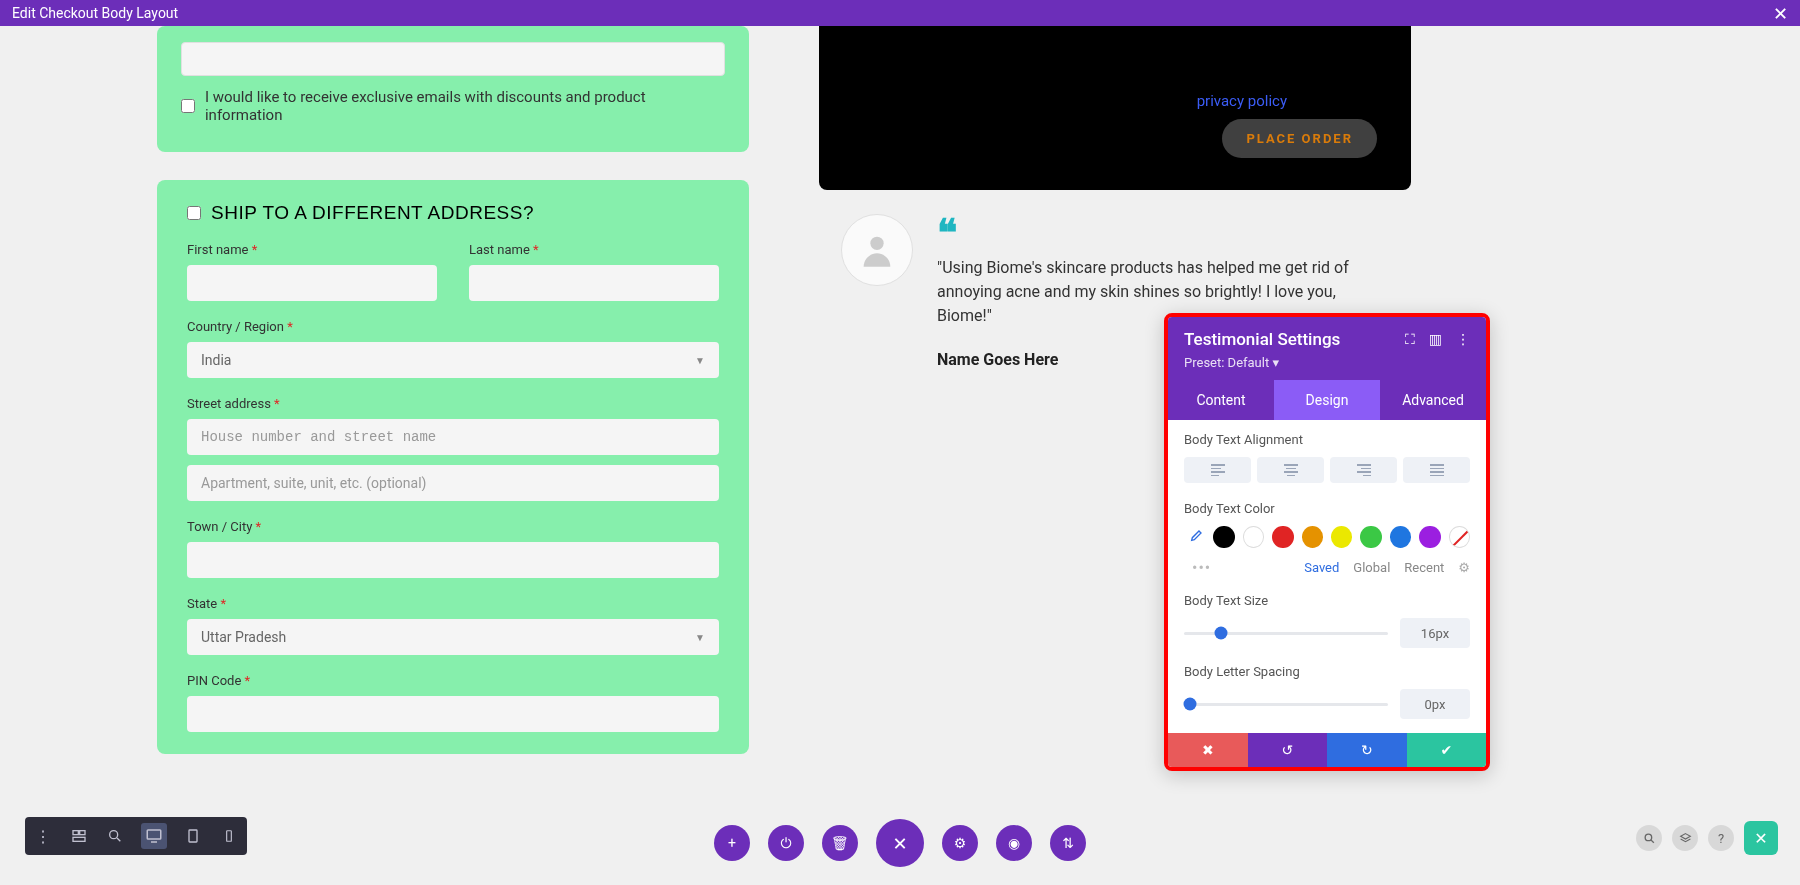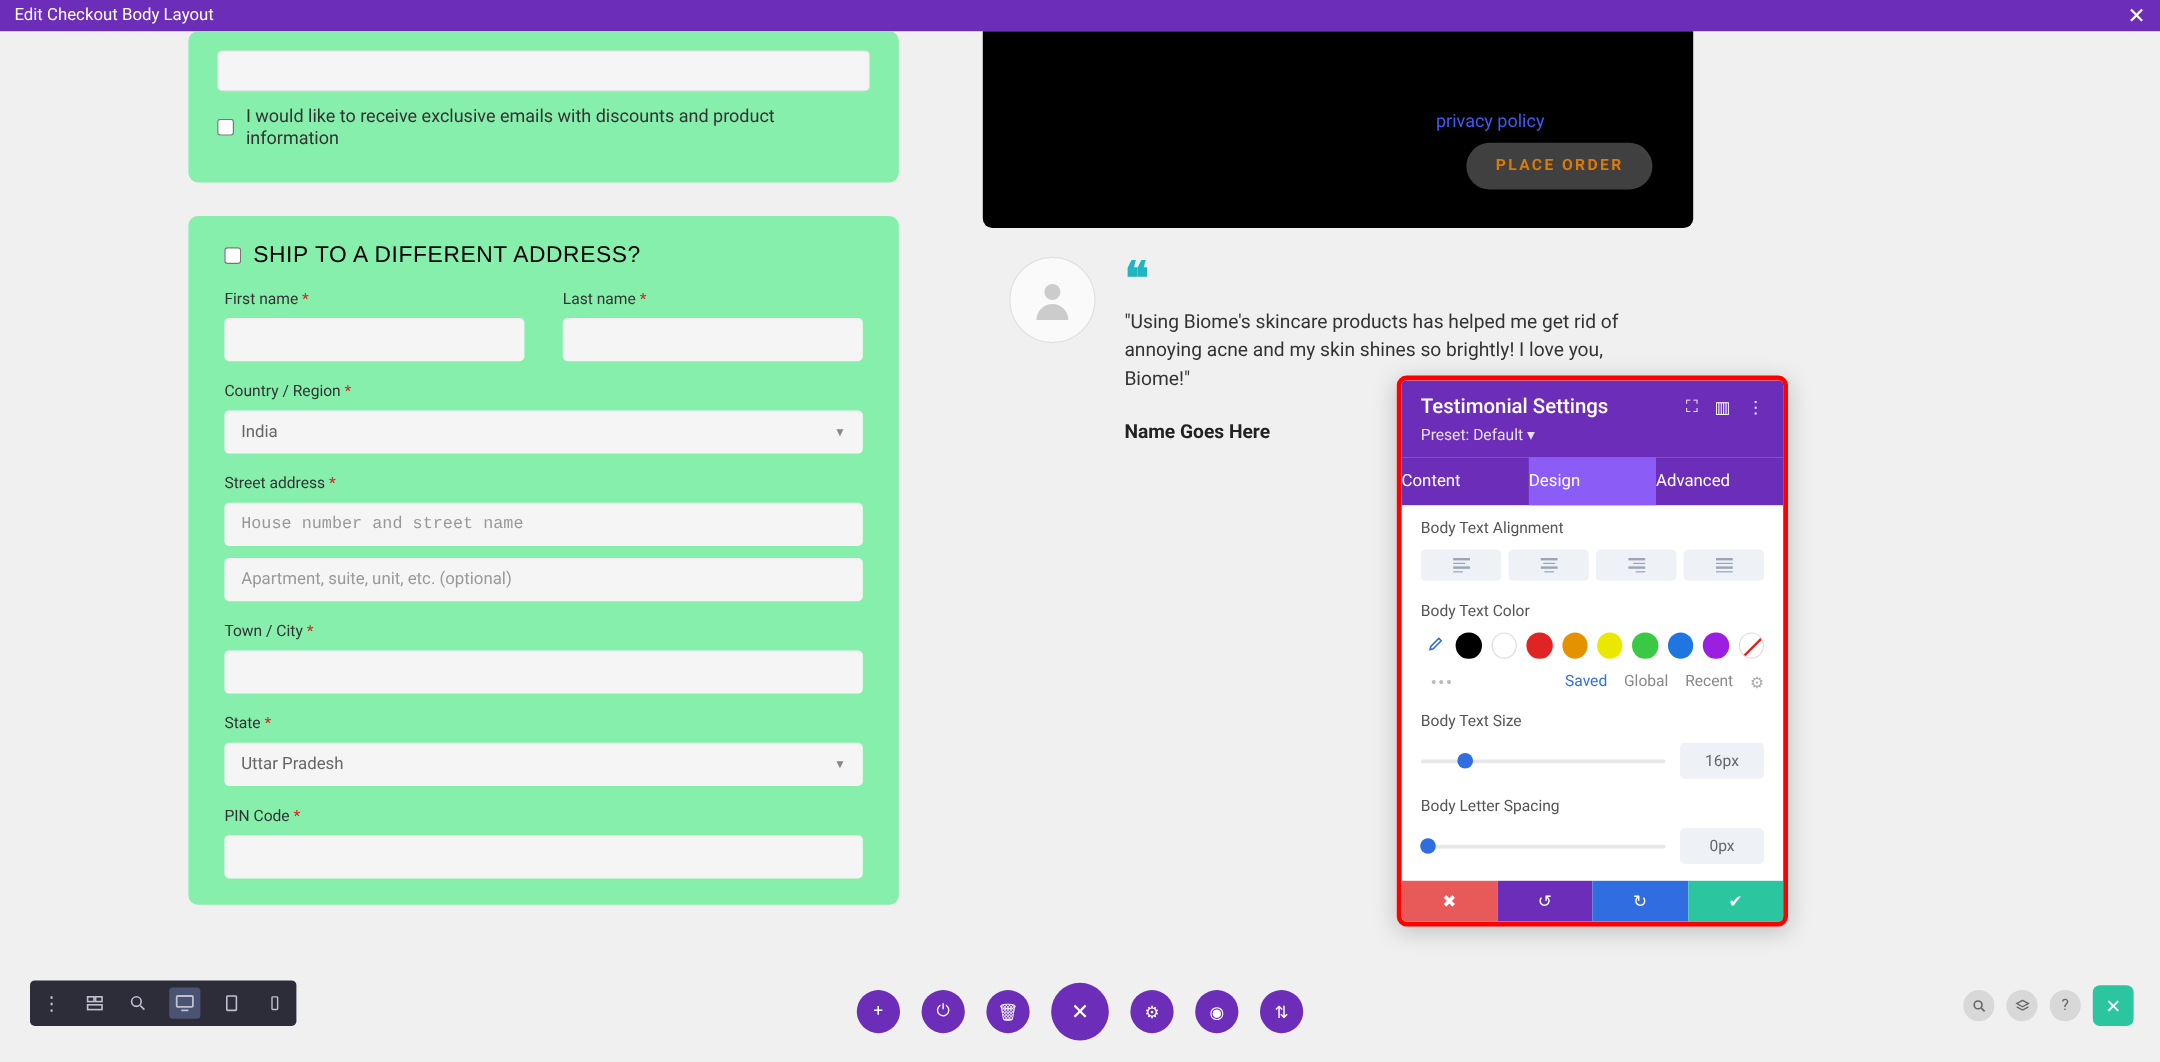--- a/index.html
+++ b/index.html
@@ -51,21 +51,21 @@
 
 
 .settings-panel { position: absolute; left: 1144px; top: 287px; width: 326px; border: 4px solid #f00; border-radius: 8px; background: #fff; box-shadow: 0 4px 20px rgba(0,0,0,0.2); overflow: hidden; margin-left: 20px; }
 .panel-head { background: #6c2eb9; color: #fff; padding: 12px 16px 10px; }
 .panel-title-row { display: flex; align-items: center; justify-content: space-between; margin-bottom: 6px; }
 .panel-title { font-size: 17px; font-weight: 500; }
 .panel-icons { display: flex; gap: 14px; font-size: 14px; }
 .panel-icons span { cursor: pointer; }
 .preset-row { font-size: 13px; opacity: 0.85; }
 .panel-tabs { display: flex; background: #6c2eb9; }
-.panel-tab { flex: 1; padding: 12px 0; text-align: left; color: #fff; font-size: 14px; cursor: pointer; }
+.panel-tab { flex: 1; padding: 12px 0; text-align: center; color: #fff; font-size: 14px; cursor: pointer; }
 .panel-tab.active { background: #8b5cf6; }
 
 .panel-body { padding: 12px 16px 8px; }
 .setting-label { font-size: 13px; color: #555; margin-bottom: 10px; }
 
 .align-row { display: flex; gap: 6px; margin-bottom: 18px; }
 .align-btn { flex: 1; height: 26px; background: #eef1f6; border-radius: 4px; display: flex; align-items: center; justify-content: center; cursor: pointer; }
 .align-lines { display: flex; flex-direction: column; gap: 2px; }
 .align-lines span { display: block; height: 1.5px; background: #9aa5b8; }
 .al span:nth-child(1){width:14px} .al span:nth-child(2){width:10px} .al span:nth-child(3){width:14px} .al span:nth-child(4){width:8px}

